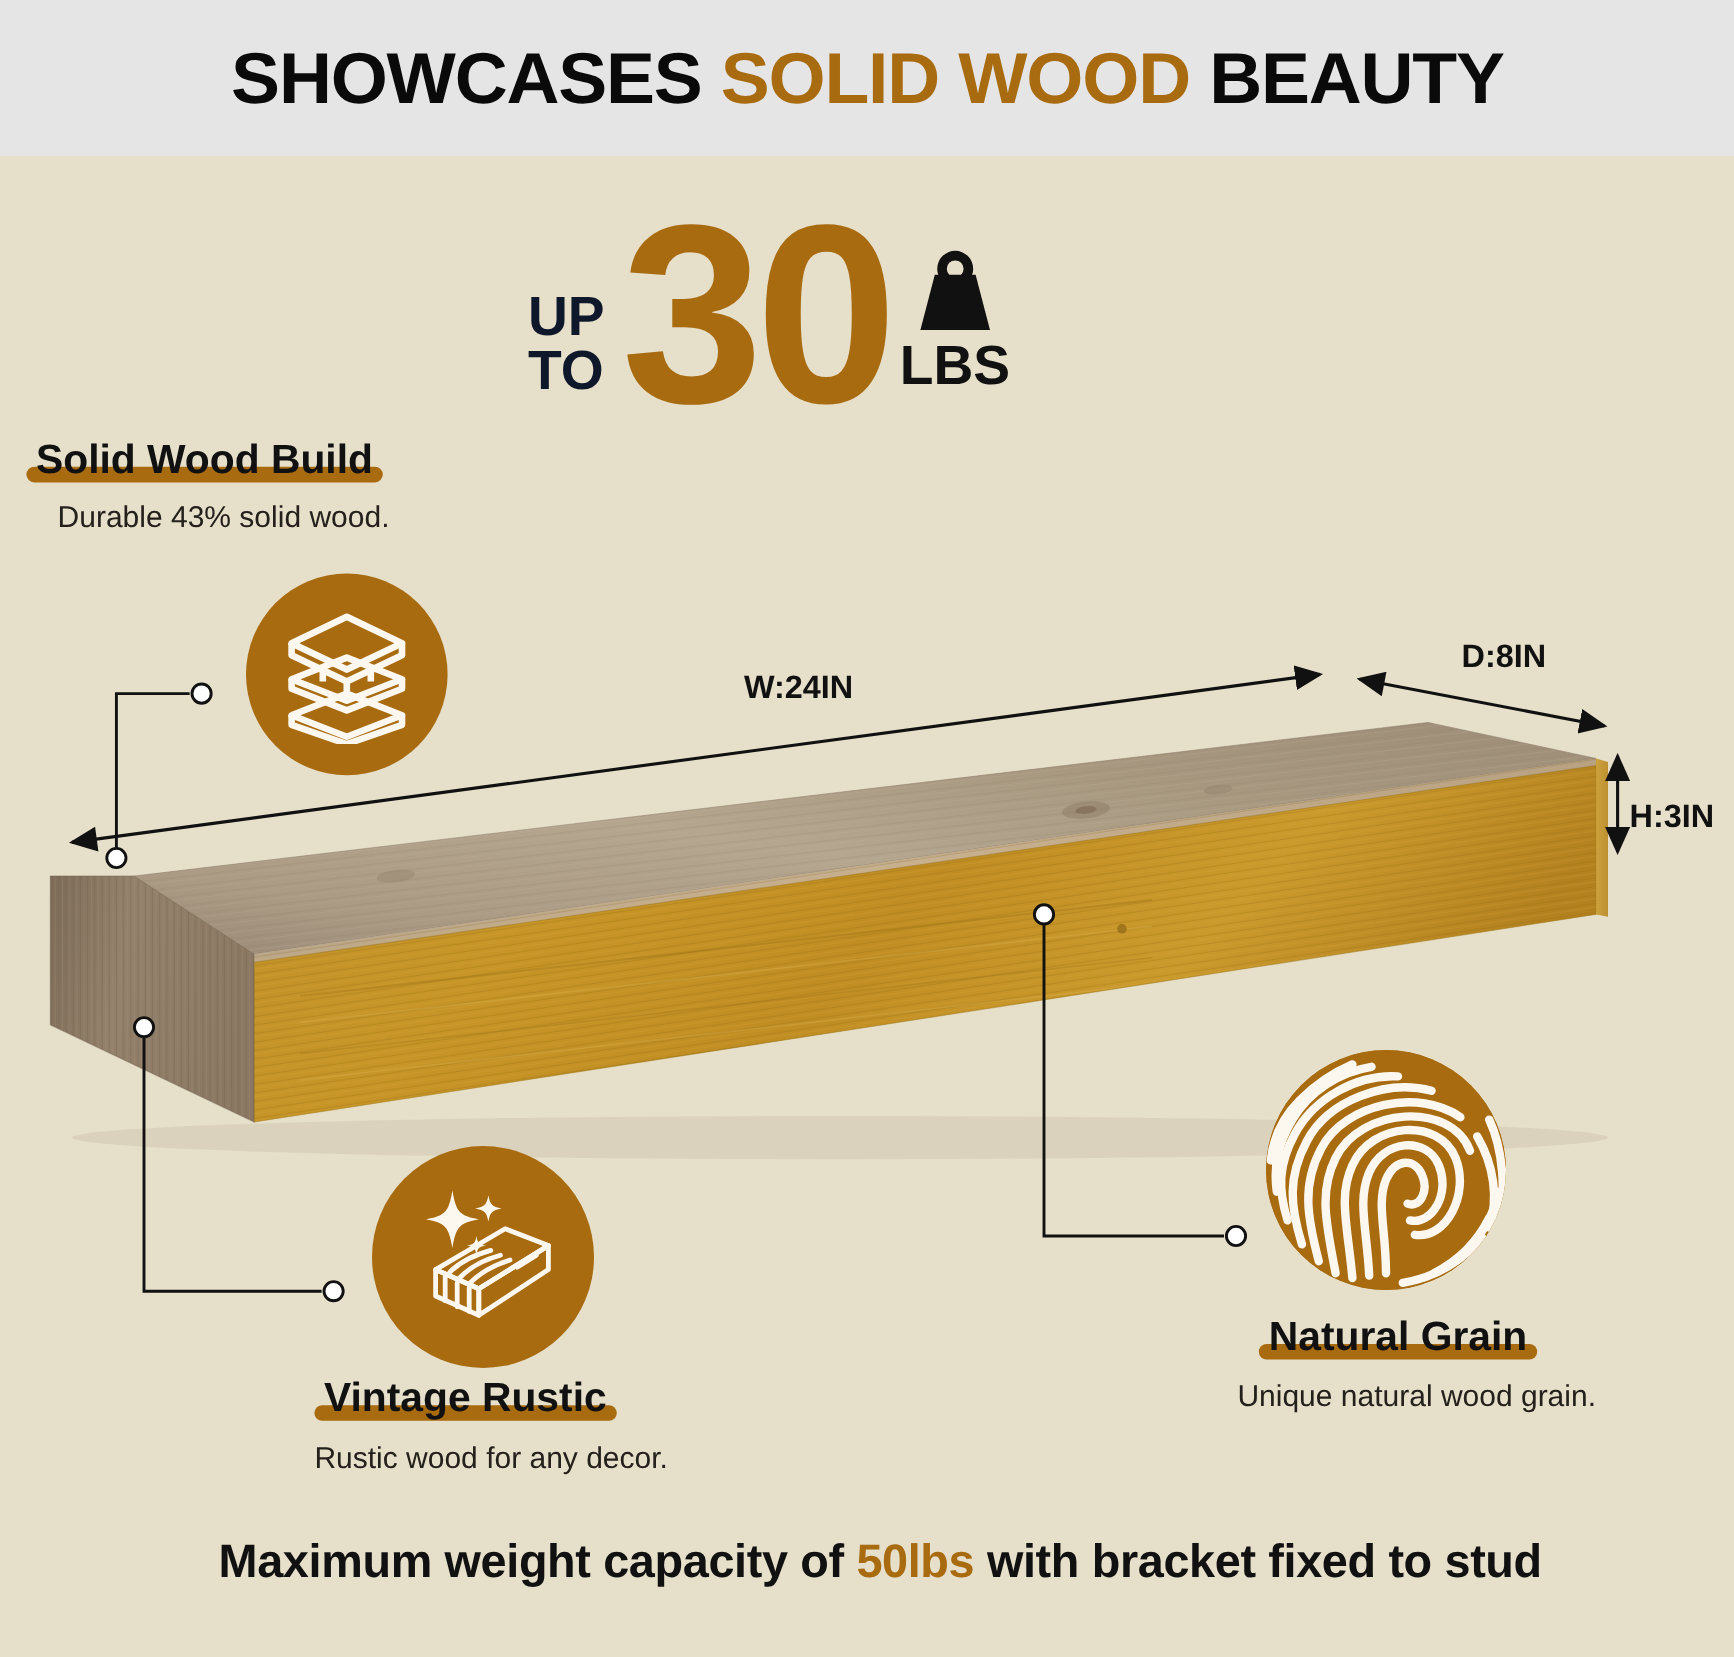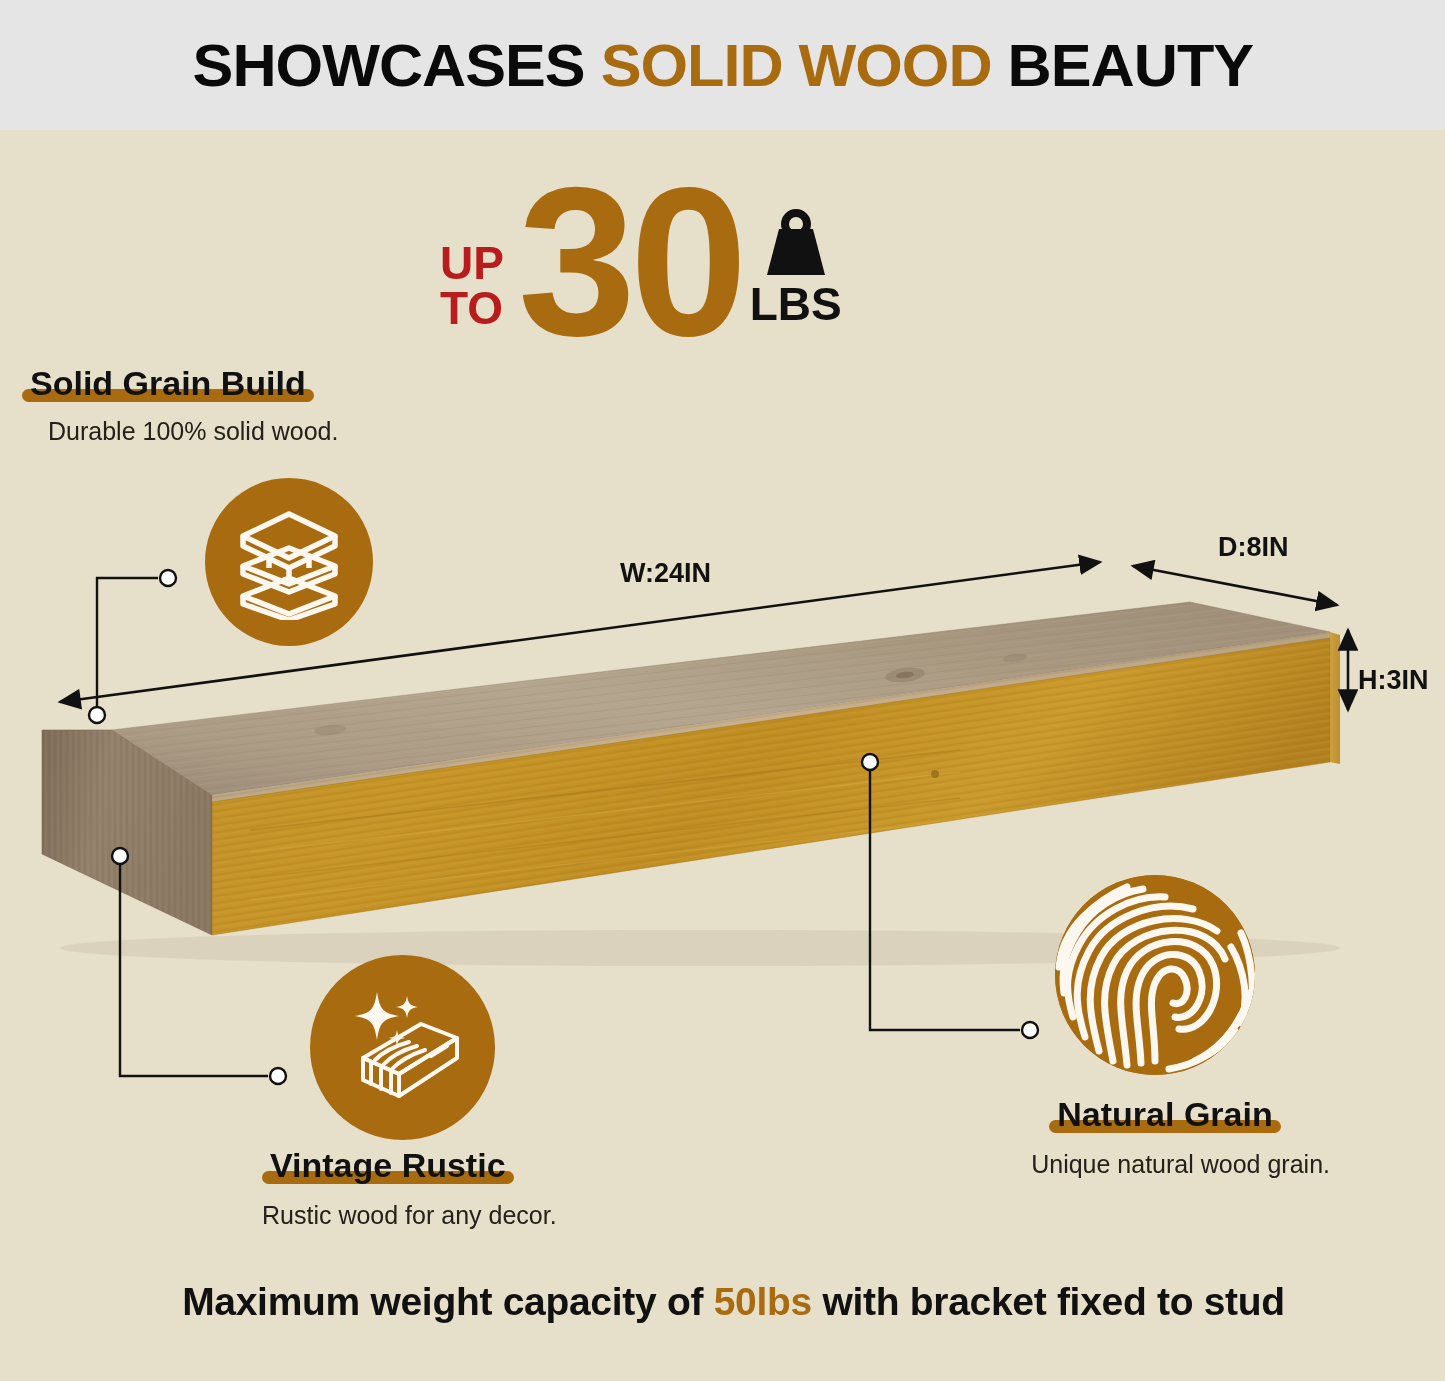--- a/index.html
+++ b/index.html
@@ -30,21 +30,21 @@
     background:#e6dfc9;
     overflow:hidden;
   }
 
   
   #capacity{
     position:absolute;left:440px;top:45px;
     display:flex;align-items:flex-end;
   }
   #capacity-upto{
-    font-size:46px;font-weight:bold;color:#b91c1c;line-height:0.98;
+    font-size:46px;font-weight:bold;color:#0f172a;line-height:0.98;
     letter-spacing:0px;margin-bottom:18px;margin-right:14px;
   }
   #capacity-upto div{text-align:left;}
   #capacity-number{
     font-size:212px;font-weight:bold;color:#a96b10;
     line-height:0.82;letter-spacing:-6px;
   }
   #capacity-unit-wrap{
     display:flex;flex-direction:column;align-items:center;
     margin-left:8px;margin-bottom:22px;justify-content:center;
@@ -281,22 +281,22 @@
         <path d="M39,4 a15,15 0 0 1 0,30 a15,15 0 0 1 0,-30 z
                  M39,12 a7,7 0 0 0 0,14 a7,7 0 0 0 0,-14 z" fill="#111" fill-rule="evenodd"></path>
 
         <path d="M22,24 L56,24 L68,70 L10,70 Z" fill="#111"></path>
       </svg>
       <div id="capacity-unit">LBS</div>
     </div>
   </div>
 
   <div id="feat-solid">
-    <div class="feat-title">Solid Grain Build</div>
-    <div class="feat-sub">Durable 100% solid wood.</div>
+    <div class="feat-title">Solid Wood Build</div>
+    <div class="feat-sub">Durable 43% solid wood.</div>
   </div>
 
   <div class="badge" id="badge-solid">
     <svg width="116" height="116" viewBox="0 0 116 116">
       <g fill="none" stroke="#fdf8ef" stroke-width="5.5" stroke-linejoin="round">
 
         <path d="M58,10 L104,32 L58,54 L12,32 Z"></path>
         <path d="M12,32 L12,42 L58,64 L104,42 L104,32"></path>
 
         <path d="M58,44 L104,62 L58,80 L12,62 Z"></path>

